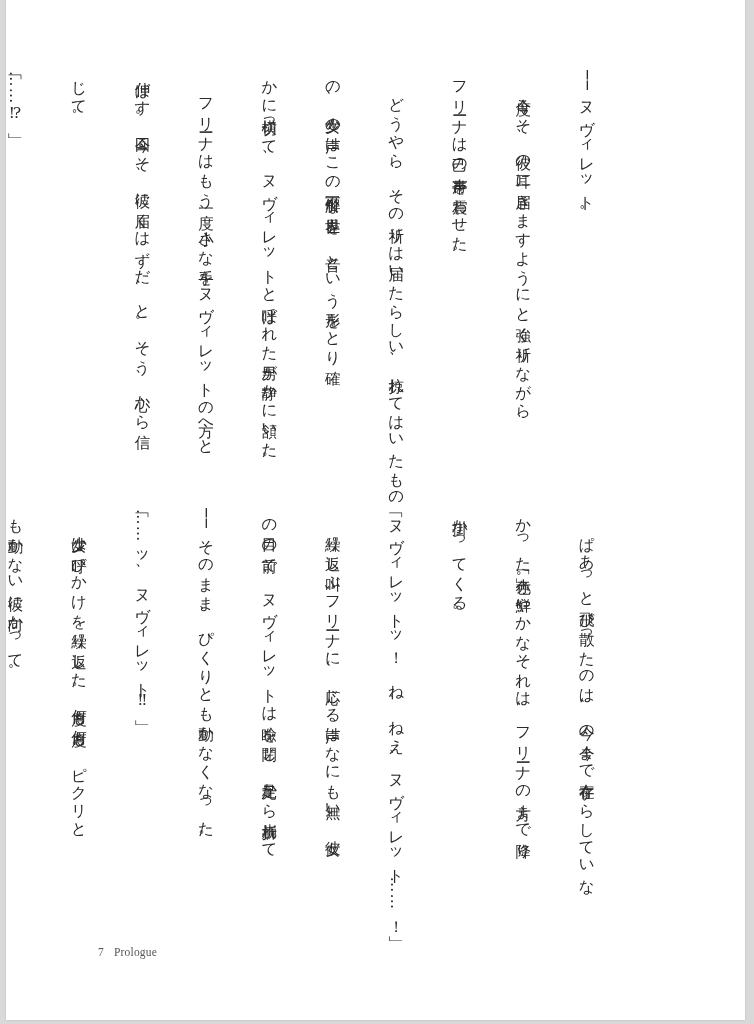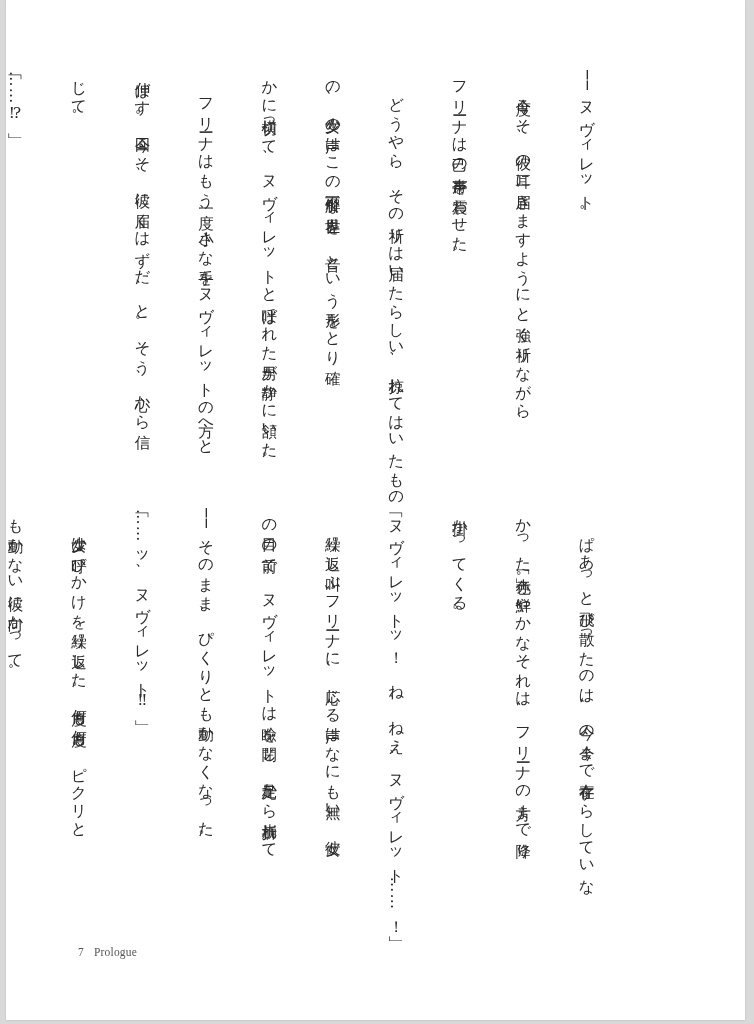--- a/index.html
+++ b/index.html
@@ -19,21 +19,21 @@
     font-size:15.5px;
     line-height:21.15px;
     letter-spacing:1.1px;
     color:#2b2b2b;
     white-space:pre;
   }
   .block-top { right:106px; top:70px; height:440px; }
   .block-bottom { right:106px; top:508px; height:440px; }
   .col { display:block; }
   .footer {
-    position:absolute; left:72px; top:946px;
+    position:absolute; left:92px; top:946px;
     font-family:"Liberation Serif", "DejaVu Serif", serif;
     font-size:11.5px; color:#555; letter-spacing:0.2px;text-align:center;
   }
   .footer .num { margin-right:10px; }
 </style>
 </head>
 <body>
 
 <div class="page">
 

